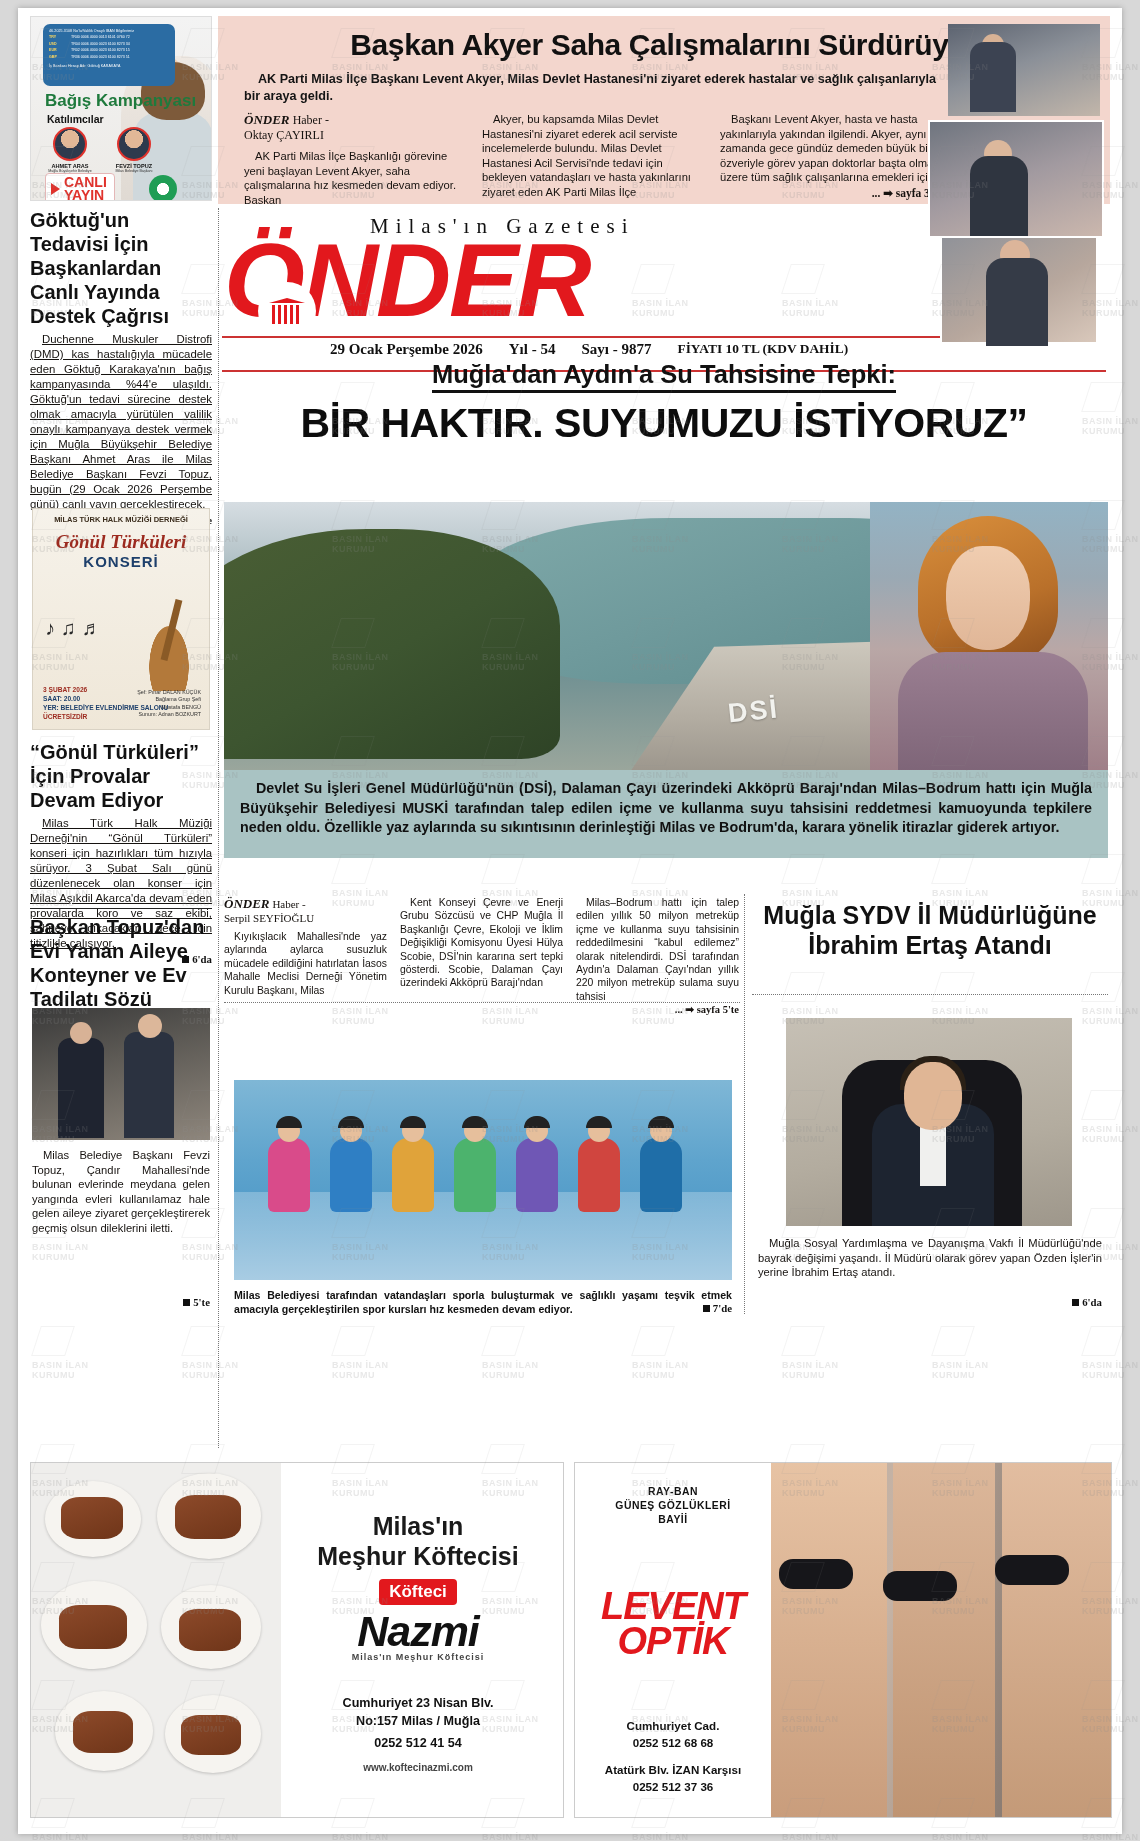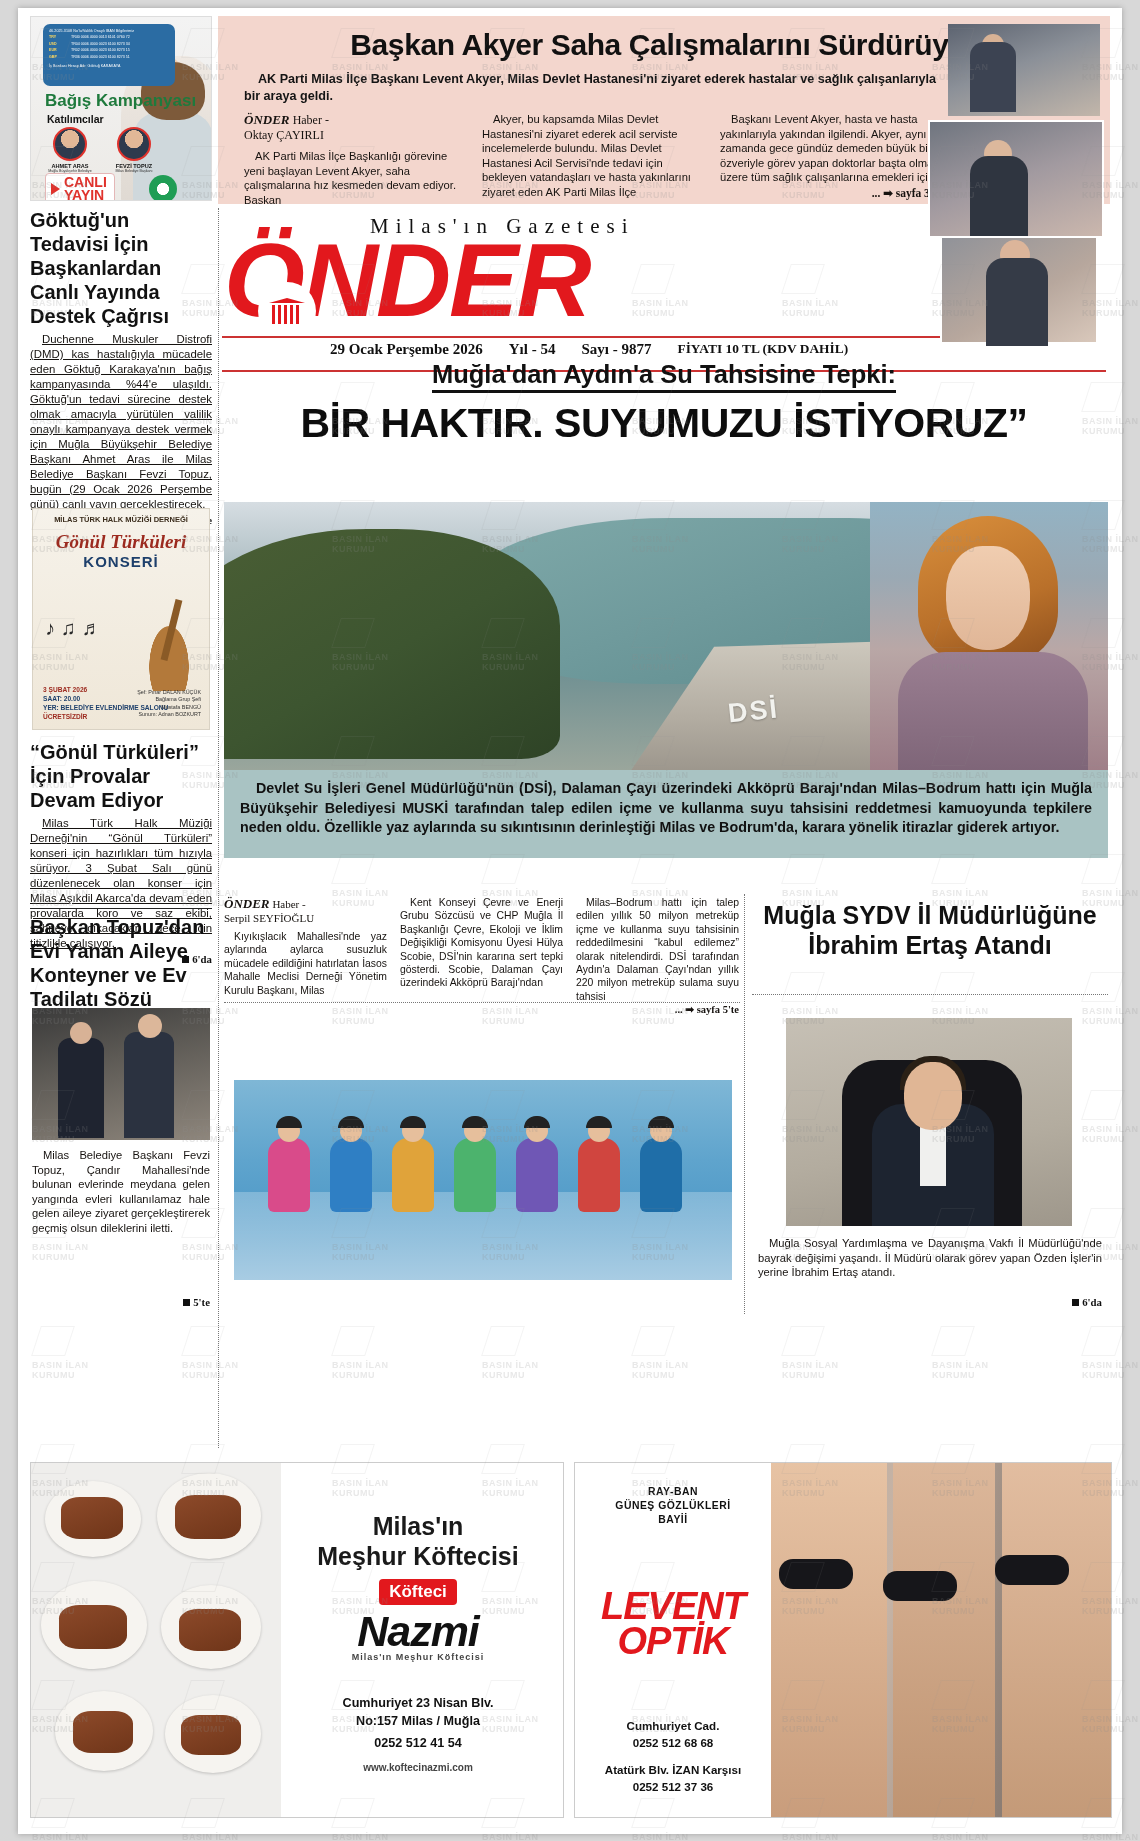--- a/index.html
+++ b/index.html
@@ -488,20 +488,24 @@
 
   <div class="sports-photo">
     <div class="sp-deck"></div>
     <div class="sp-kid" style="left:34px;background:#d94b8a"></div>
     <div class="sp-kid" style="left:96px;background:#2f7fc4"></div>
     <div class="sp-kid" style="left:158px;background:#e0a33a"></div>
     <div class="sp-kid" style="left:220px;background:#4cb36d"></div>
     <div class="sp-kid" style="left:282px;background:#6f57b5"></div>
     <div class="sp-kid" style="left:344px;background:#d0453f"></div>
     <div class="sp-kid" style="left:406px;background:#1f6ea8"></div>
+  </div>
+  <div class="sports-cap">
+    <span>Milas Belediyesi tarafından vatandaşları sporla buluşturmak ve sağlıklı yaşamı teşvik etmek amacıyla gerçekleştirilen spor kursları hız kesmeden devam ediyor.</span>
+    <span class="ref" style="float:right;margin-left:6px"><span class="sq"></span><span>7'de</span></span>
   </div>
 
   <div class="right-head">Muğla SYDV İl Müdürlüğüne İbrahim Ertaş Atandı</div>
   <div class="right-photo">
     <div class="chair"></div>
     <div class="suit"></div>
     <div class="shirt"></div>
     <div class="hair"></div>
     <div class="face"></div>
   </div>

